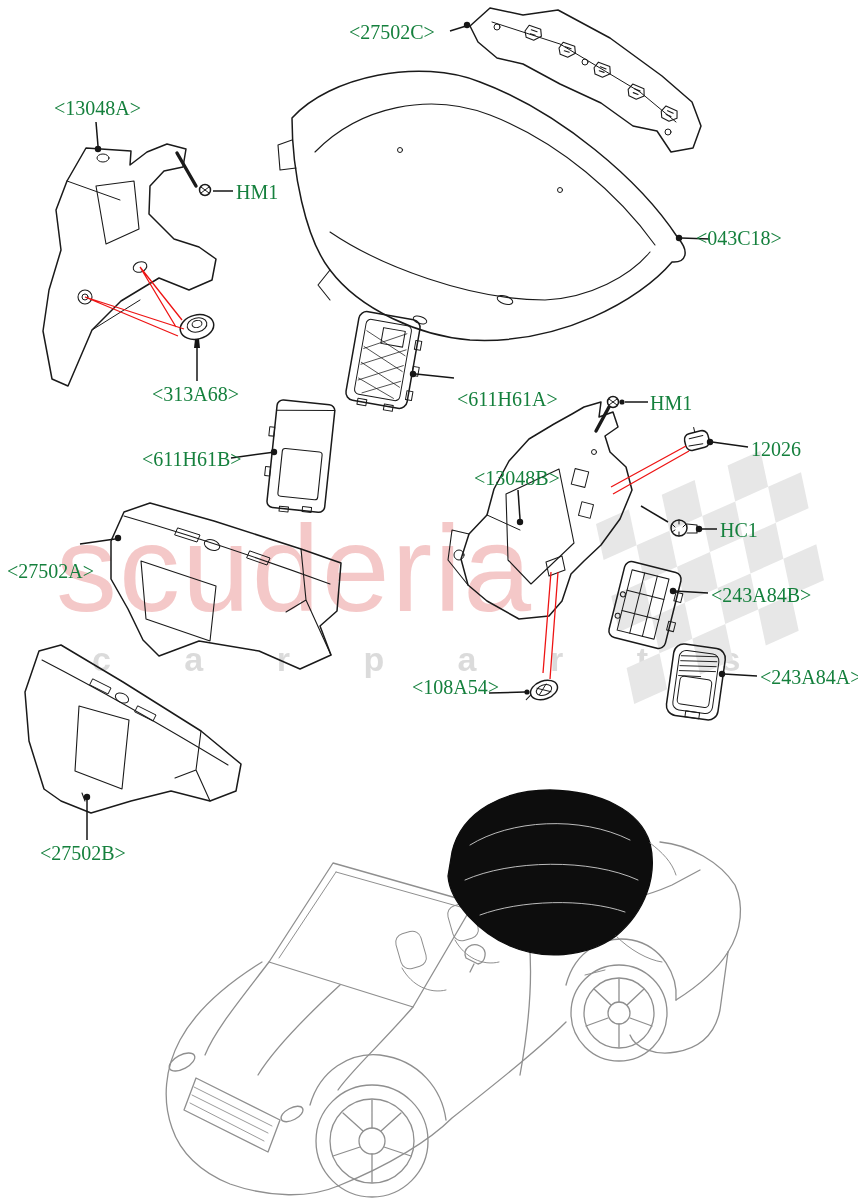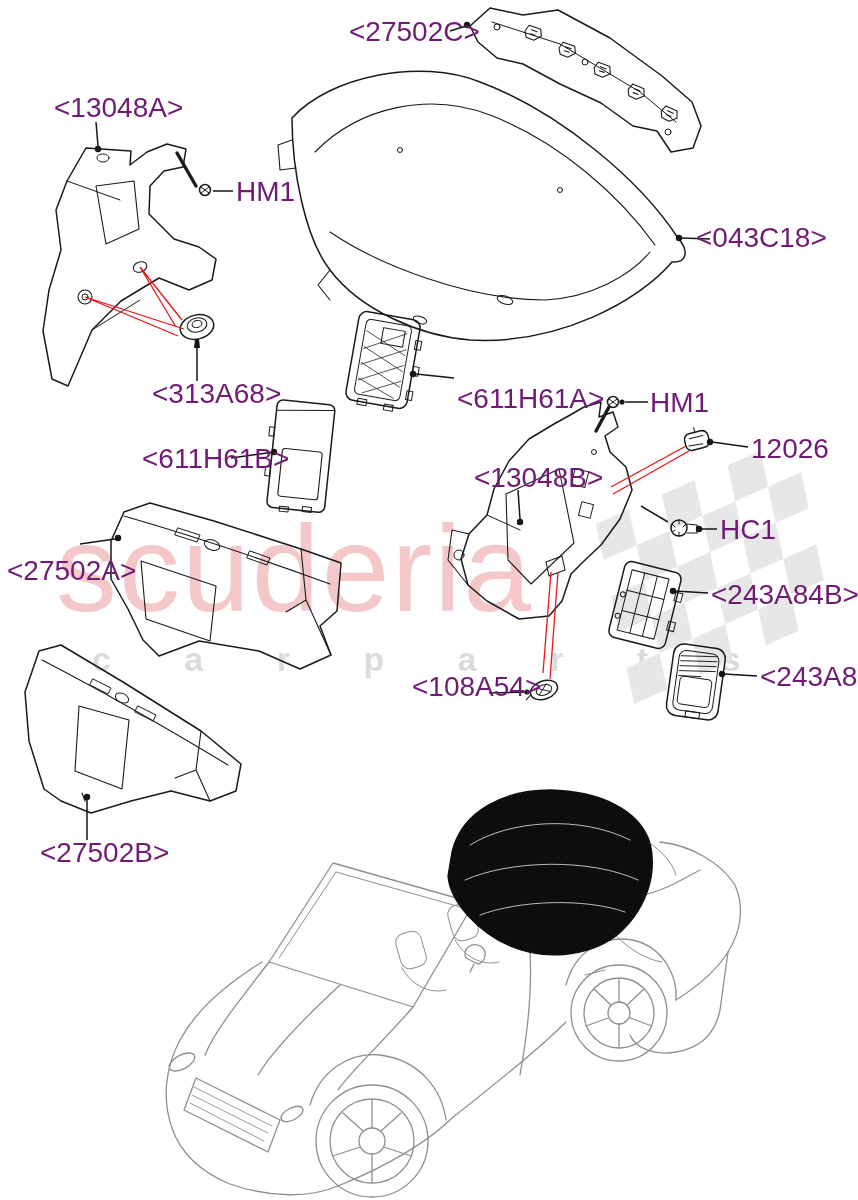--- a/index.html
+++ b/index.html
@@ -13,22 +13,22 @@
     font-size:122px;font-weight:normal;letter-spacing:2px;line-height:1;
     color:rgba(228,118,118,0.40);white-space:nowrap;
   }
   .wm-sub{
     position:absolute;left:92px;top:642px;
     font-size:34px;font-weight:bold;letter-spacing:32px;line-height:1;
     color:rgba(190,190,190,0.55);white-space:nowrap;
   }
   svg.art{position:absolute;left:0;top:0;z-index:1;pointer-events:none;}
   .lbl{
-    position:absolute;z-index:2;font-size:28px;line-height:22px;
-    color:#701a75;white-space:nowrap;cursor:pointer;
+    position:absolute;z-index:2;font-size:20px;line-height:22px;
+    color:#15803d;white-space:nowrap;cursor:pointer;font-family:Liberation Serif, serif;
   }
 </style>
 </head>
 <body>
 
 <div class="canvas">
 
   <div class="wm-layer">
     <div class="wm-brand">scuderia</div>
     <div class="wm-sub">c a r   p a r t s</div>

